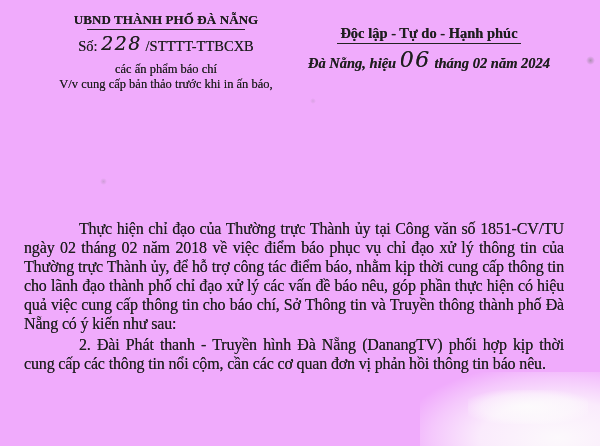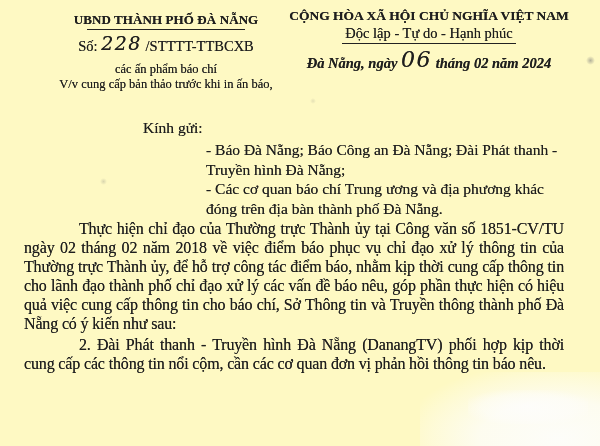--- a/index.html
+++ b/index.html
@@ -1,20 +1,20 @@
 <!DOCTYPE html>
 <html><head>
 <meta charset="utf-8">
 <style>
   html, body { margin: 0; padding: 0; background: #e8e8e8; }
   .page {
     position: relative;
     width: 600px;
     height: 446px;
-    background: #fef9c3;
+    background: #f0abfc;
     overflow: hidden;
     font-family: "Liberation Serif", "DejaVu Serif", serif;
     color: #1e1e1e;
     box-sizing: border-box;
   }
   .blurry { filter: blur(0.22px); }
   .ink { text-shadow: 0 0 0.45px rgba(25,25,25,0.75); }
 
   
   .header-left {
@@ -39,25 +39,25 @@
   
   .header-right {
     position: absolute;
     left: 288px; top: 8px;
     width: 282px;
     text-align: center;
   }
   .country { font-weight: bold; font-size: 13.5px; white-space: nowrap; }
   .motto {
     display: inline-block;
-    font-weight: normal;
+    font-weight: bold;
     font-size: 14.5px;
     border-bottom: 1.7px solid #222;
     padding: 0 3px 1px 3px;
-    margin-top: 1px;
+    margin-top: 17px;
     white-space: nowrap;
   }
   .date-line { font-style: italic; font-weight: bold; font-size: 14.5px; margin-top: 4px; white-space: nowrap; }
   .date-line .handwritten { font-size: 22px; font-weight: normal; position: relative; top: -1px; }
 
   
   .salutation { position: absolute; left: 143px; top: 119px; font-size: 15.5px; }
   .kinh-gui { }
   .recipients { margin-left: 63px; margin-top: 3px; width: 352px; line-height: 19.5px; }
 
@@ -118,38 +118,30 @@
       <span class="handwritten">228</span>
       <span>/STTTT-TTBCXB</span>
     </div>
     <div class="subject">
       <div>các ấn phẩm báo chí</div>
       <div>V/v cung cấp bản thảo trước khi in ấn báo,</div>
     </div>
   </div>
 
   <div class="header-right blurry ink">
-    <div class="country">CỘNG HÒA XÃ HỘI CHỦ NGHĨA VIỆT NAM</div>
     <div>
       <span class="motto">Độc lập - Tự do - Hạnh phúc</span>
     </div>
     <div class="date-line">
-      <span>Đà Nẵng, ngày</span>
+      <span>Đà Nẵng, hiệu</span>
       <span class="handwritten">06</span>
       <span>tháng 02 năm 2024</span>
     </div>
   </div>
 
-  <div class="salutation blurry ink">
-    <div class="kinh-gui">Kính gửi:</div>
-    <div class="recipients">
-      <div>- Báo Đà Nẵng; Báo Công an Đà Nẵng; Đài Phát thanh - Truyền hình Đà Nẵng;</div>
-      <div>- Các cơ quan báo chí Trung ương và địa phương khác đóng trên địa bàn thành phố Đà Nẵng.</div>
-    </div>
-  </div>
 
   <div class="body-text blurry ink">
     <p>Thực hiện chỉ đạo của Thường trực Thành ủy tại Công văn số 1851-CV/TU ngày 02 tháng 02 năm 2018 về việc điểm báo phục vụ chỉ đạo xử lý thông tin của Thường trực Thành ủy, để hỗ trợ công tác điểm báo, nhằm kịp thời cung cấp thông tin cho lãnh đạo thành phố chỉ đạo xử lý các vấn đề báo nêu, góp phần thực hiện có hiệu quả việc cung cấp thông tin cho báo chí, Sở Thông tin và Truyền thông thành phố Đà Nẵng có ý kiến như sau:</p>
     <p>2. Đài Phát thanh - Truyền hình Đà Nẵng (DanangTV) phối hợp kịp thời cung cấp các thông tin nổi cộm, cần các cơ quan đơn vị phản hồi thông tin báo nêu.</p>
   </div>
 
   <div class="fade-big"></div>
   <div class="fade-small"></div>
   <div class="speck speck1"></div>
   <div class="speck speck2"></div>

